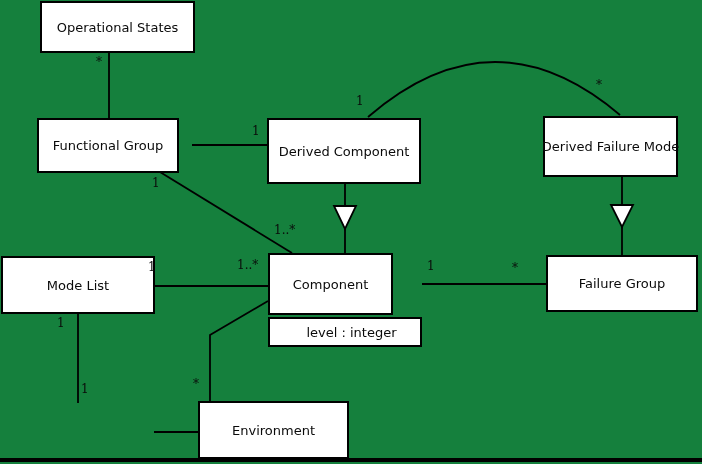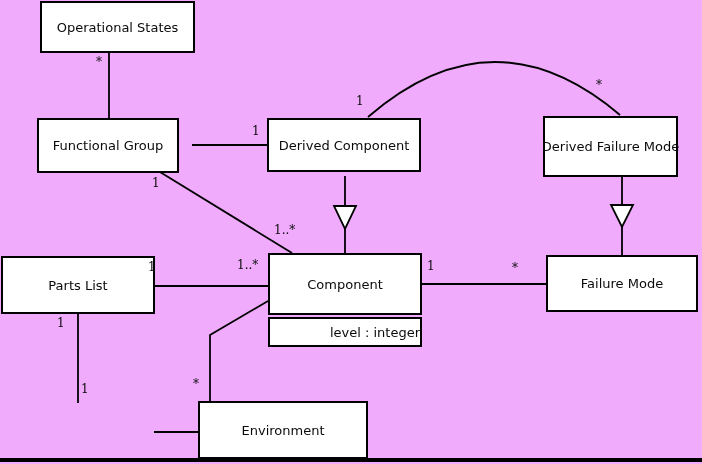--- a/index.html
+++ b/index.html
@@ -1,48 +1,48 @@
 <!DOCTYPE html>
 <html><head>
 <meta charset="utf-8">
 <style>
   html,body{margin:0;padding:0;background:#fff;}
   .canvas{
     position:relative;
     width:702px;height:464px;
-    background:#f0abfc;
+    background:#15803d;
     font-family:"DejaVu Sans", sans-serif;
     overflow:hidden;
   }
   svg.wires{position:absolute;left:0;top:0;}
   svg.wires path{stroke:#000;stroke-width:1.8;fill:none;}
   svg.wires polygon{fill:#ffffff;stroke:#000;stroke-width:1.8;}
   .box{
     position:absolute;box-sizing:border-box;
     background:#ffffff;border:2px solid #000;
     display:flex;align-items:center;justify-content:center;
     font-size:13px;color:#0a0a0a;white-space:nowrap;
   }
-  .box.attr{justify-content:flex-end;padding-left:13px;}
+  .box.attr{justify-content:center;padding-left:13px;}
   .mult{
     position:absolute;
     font-family:"DejaVu Serif", serif;
     font-size:12px;line-height:12px;color:#0a0a0a;white-space:nowrap;
   }
   
   #b-os{left:40px;top:1px;width:155px;height:52px}
   #b-fg{left:37px;top:118px;width:142px;height:55px}
-  #b-dc{left:267px;top:118px;width:154px;height:54px}
+  #b-dc{left:267px;top:118px;width:154px;height:66px}
   #b-dfm{left:543px;top:116px;width:135px;height:61px}
   #b-pl{left:1px;top:256px;width:154px;height:58px}
-  #b-comp{left:268px;top:253px;width:154px;height:62px}
+  #b-comp{left:268px;top:253px;width:125px;height:62px}
   #b-comp-attr{left:268px;top:317px;width:154px;height:30px}
   #b-fm{left:546px;top:255px;width:152px;height:57px}
   #b-sys{left:1px;top:403px;width:153px;height:56px}
-  #b-env{left:198px;top:401px;width:170px;height:58px}
+  #b-env{left:198px;top:401px;width:151px;height:58px}
   
   #m-os-star{left:96px;top:56px}
   #m-fg-dc-one{left:252px;top:125px}
   #m-fg-comp-one{left:152px;top:177px}
   #m-fg-comp-many{left:274px;top:224px}
   #m-dc-arc-one{left:356px;top:95px}
   #m-dfm-arc-star{left:596px;top:79px}
   #m-pl-one{left:148px;top:261px}
   #m-pl-comp-many{left:237px;top:259px}
   #m-comp-fm-one{left:427px;top:260px}
@@ -79,30 +79,30 @@
   <div class="box" id="b-fg">
     <span>Functional Group</span>
   </div>
   <div class="box" id="b-dc">
     <span>Derived Component</span>
   </div>
   <div class="box" id="b-dfm">
     <span>Derived Failure Mode</span>
   </div>
   <div class="box" id="b-pl">
-    <span>Parts List</span>
+    <span>Mode List</span>
   </div>
   <div class="box" id="b-comp">
     <span>Component</span>
   </div>
   <div class="box attr" id="b-comp-attr">
     <span>level : integer</span>
   </div>
   <div class="box" id="b-fm">
-    <span>Failure Mode</span>
+    <span>Failure Group</span>
   </div>
   <div class="box" id="b-env">
     <span>Environment</span>
   </div>
 
   <div class="mult" id="m-os-star">*</div>
   <div class="mult" id="m-fg-dc-one">1</div>
   <div class="mult" id="m-fg-comp-one">1</div>
   <div class="mult" id="m-fg-comp-many">1..*</div>
   <div class="mult" id="m-dc-arc-one">1</div>

